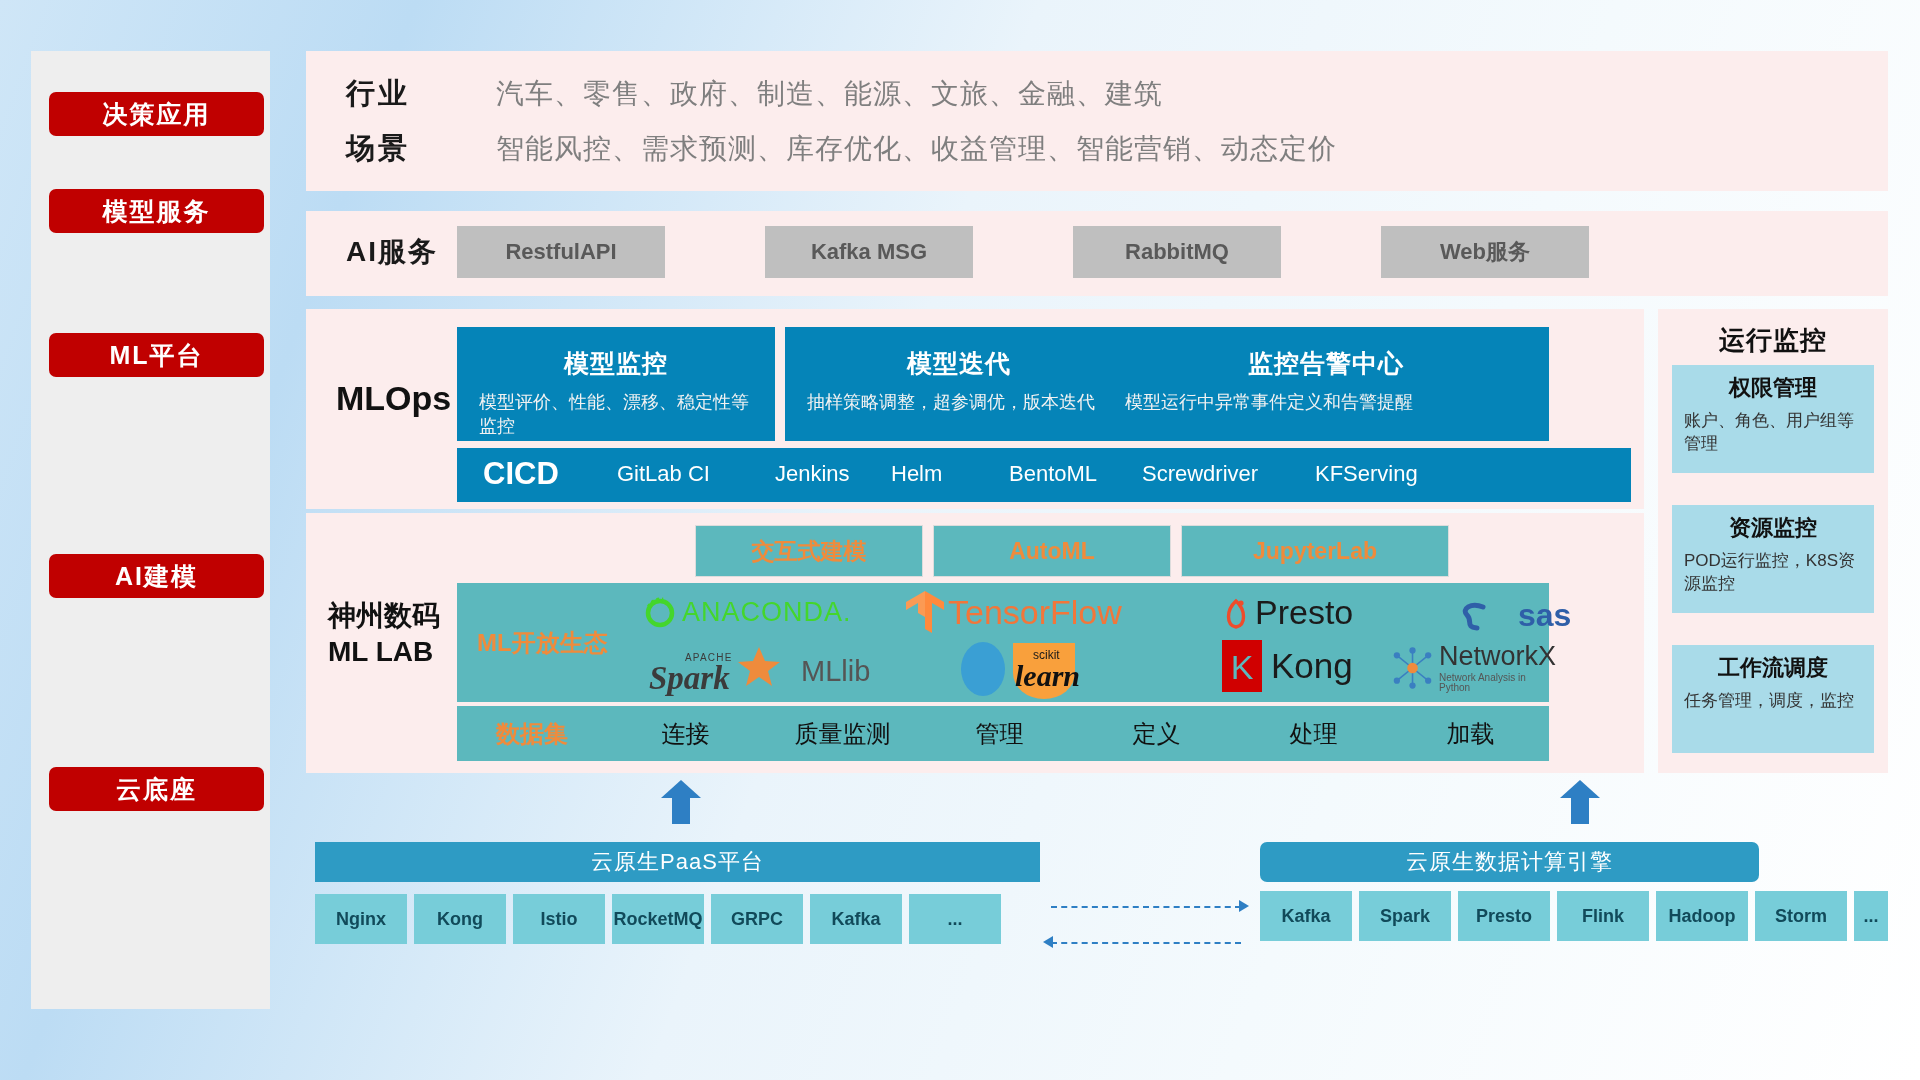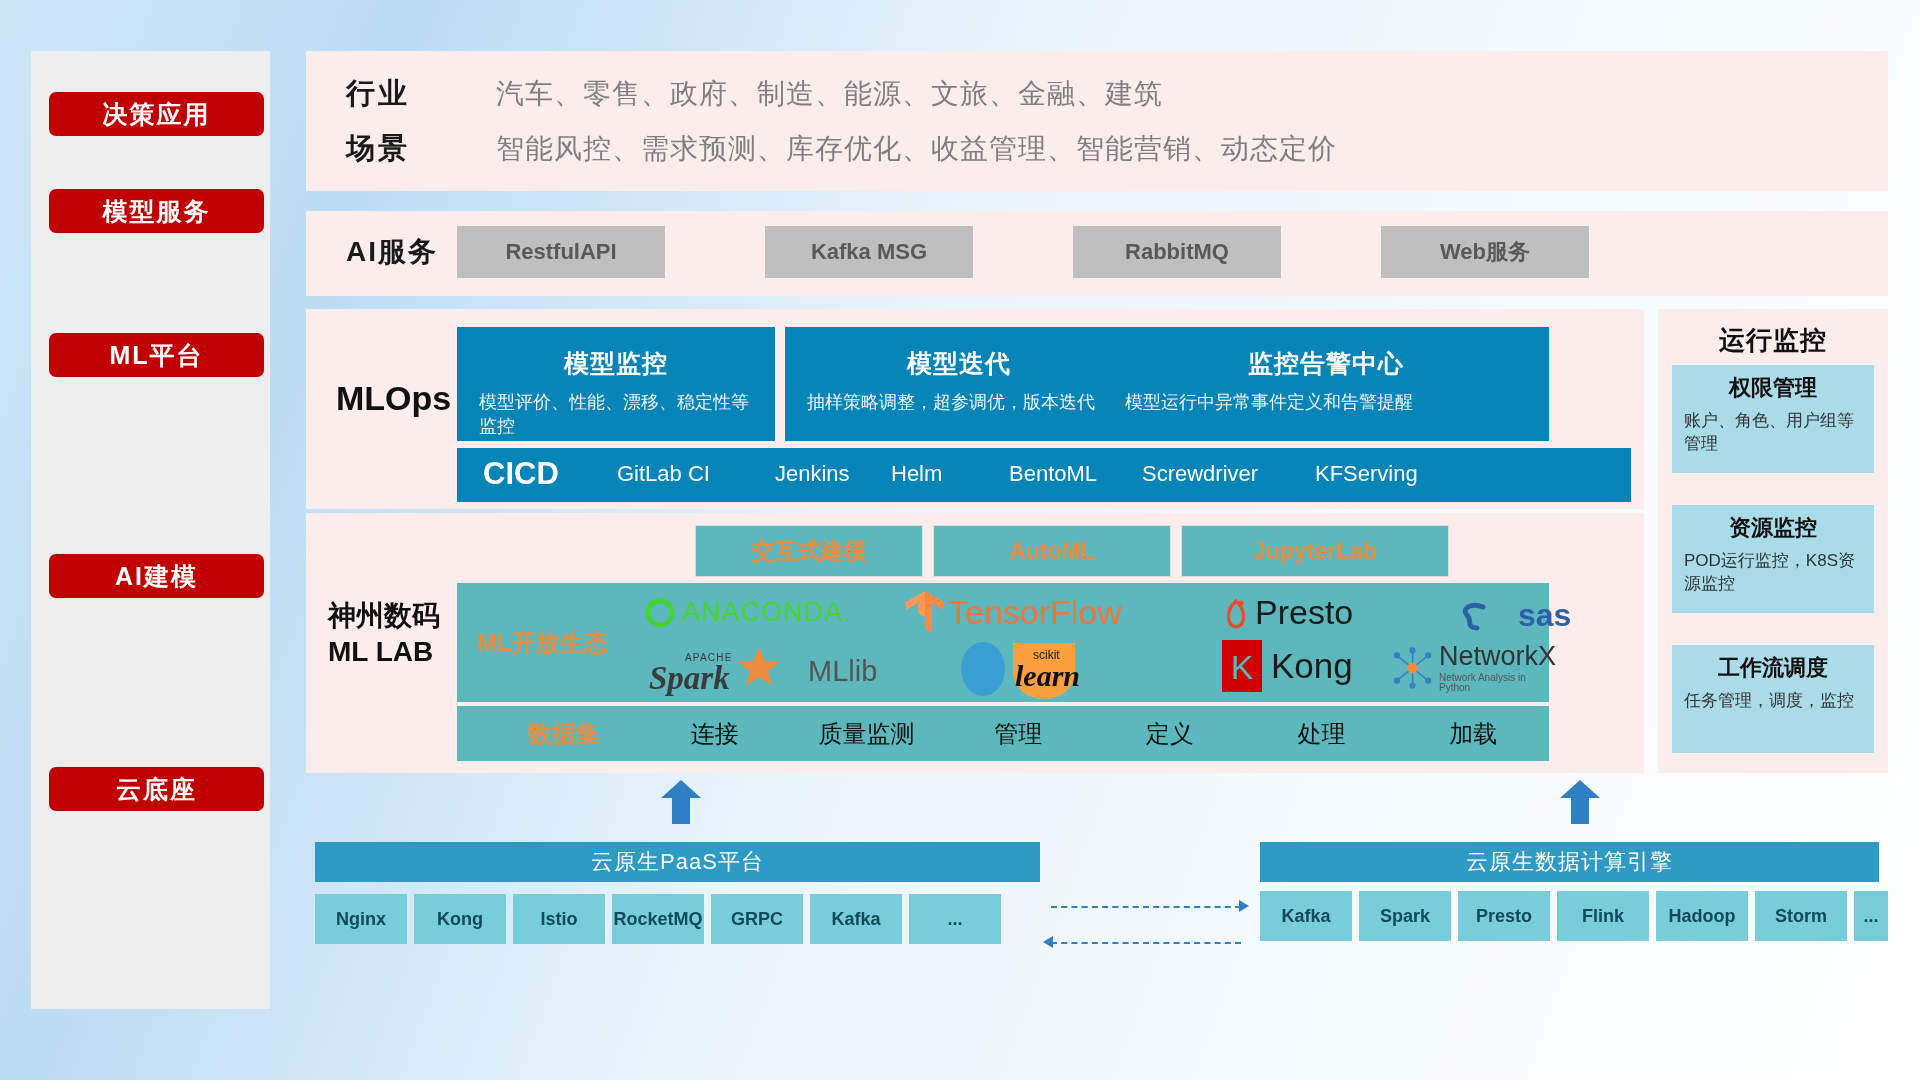--- a/index.html
+++ b/index.html
@@ -60,21 +60,21 @@
     color:#ef8b3c;font-size:23px;font-weight:bold;box-sizing:border-box;
   }
   #eco-box{
     position:absolute;left:151px;top:70px;width:1092px;height:119px;background:#5cb8bd;
   }
   #eco-label{position:absolute;left:20px;top:44px;font-size:24px;font-weight:bold;color:#ef8b3c;}
   #data-bar{
     position:absolute;left:151px;top:193px;width:1092px;height:55px;background:#5cb8bd;
     display:flex;align-items:center;
   }
-  #data-bar .d-first{width:150px;text-align:center;color:#ef8b3c;font-size:24px;font-weight:bold;padding-left:32px;}
+  #data-bar .d-first{width:150px;text-align:center;color:#ef8b3c;font-size:24px;font-weight:bold;}
   #data-bar .d-item{flex:1;text-align:center;color:#111;font-size:24px;}
   
   #band-monitor{position:absolute;left:1352px;top:258px;width:230px;height:464px;background:#fceded;}
   #monitor-title{position:absolute;left:0;top:14px;width:230px;text-align:center;font-size:26px;font-weight:bold;color:#111;letter-spacing:1px;}
   .mon-card{position:absolute;left:14px;width:202px;background:#a9dbe9;box-sizing:border-box;padding:8px 12px 0 12px;}
   .mon-card .mt{text-align:center;font-size:22px;font-weight:bold;color:#111;}
   .mon-card .md{font-size:17px;color:#333;line-height:1.35;margin-top:7px;}
   
   .cloud-hdr{
     position:absolute;height:40px;background:#2e9bc4;color:#fff;
@@ -213,21 +213,21 @@
         <span class="logo-text" style="color:#1b1b1b;font-size:34px;margin-left:3px;">Presto</span>
       </div>
 
       <div class="logo" style="left:1000px;top:14px;gap:24px;">
         <svg width="36" height="30" viewBox="0 0 36 30">
           <path d="M26 6 C14 1, 4 8, 10 14 C16 20, 8 26, 20 27" fill="none" stroke="#2f5fa8" stroke-width="5" stroke-linecap="round"></path>
         </svg>
         <span class="logo-text" style="color:#2f5fa8;font-size:32px;font-weight:bold;margin-left:1px;">sas</span>
       </div>
 
-      <div class="logo" style="left:190px;top:62px;gap:7px;">
+      <div class="logo" style="left:190px;top:62px;">
         <svg width="150" height="52" viewBox="0 0 150 52">
           <polygon points="112,2 118,16 133,17 121,26 125,41 112,32 99,41 103,26 91,17 106,16" fill="#ef8b3c"></polygon>
           <text x="38" y="16" font-family="Liberation Sans, sans-serif" font-size="10" fill="#3b3b3b" letter-spacing="1.2">APACHE</text>
           <text x="2" y="44" font-family="Liberation Serif, serif" font-size="33" font-weight="bold" font-style="italic" fill="#3b3b3b">Spark</text>
         </svg>
         <span class="logo-text" style="color:#555;font-size:29px;margin-left:4px;">MLlib</span>
       </div>
 
       <div class="logo" style="left:500px;top:58px;">
         <svg width="148" height="58" viewBox="0 0 148 58">
@@ -305,21 +305,21 @@
       <b></b>
     </div>
   <div class="arrow-up" style="left:1254px;top:729px;">
       <i></i>
       <b></b>
     </div>
 
   <div class="cloud-hdr" style="left:9px;top:791px;width:725px;">
     <span>云原生PaaS平台</span>
   </div>
-  <div class="cloud-hdr" style="left:954px;top:791px;width:619px;">
+  <div class="cloud-hdr" style="left:954px;top:791px;width:499px;border-radius:7px;">
     <span>云原生数据计算引擎</span>
   </div>
 
   <div class="cloud-chip" style="left:9px;top:843px;width:92px">
       <span>Nginx</span>
     </div>
   <div class="cloud-chip" style="left:108px;top:843px;width:92px">
       <span>Kong</span>
     </div>
   <div class="cloud-chip" style="left:207px;top:843px;width:92px">

